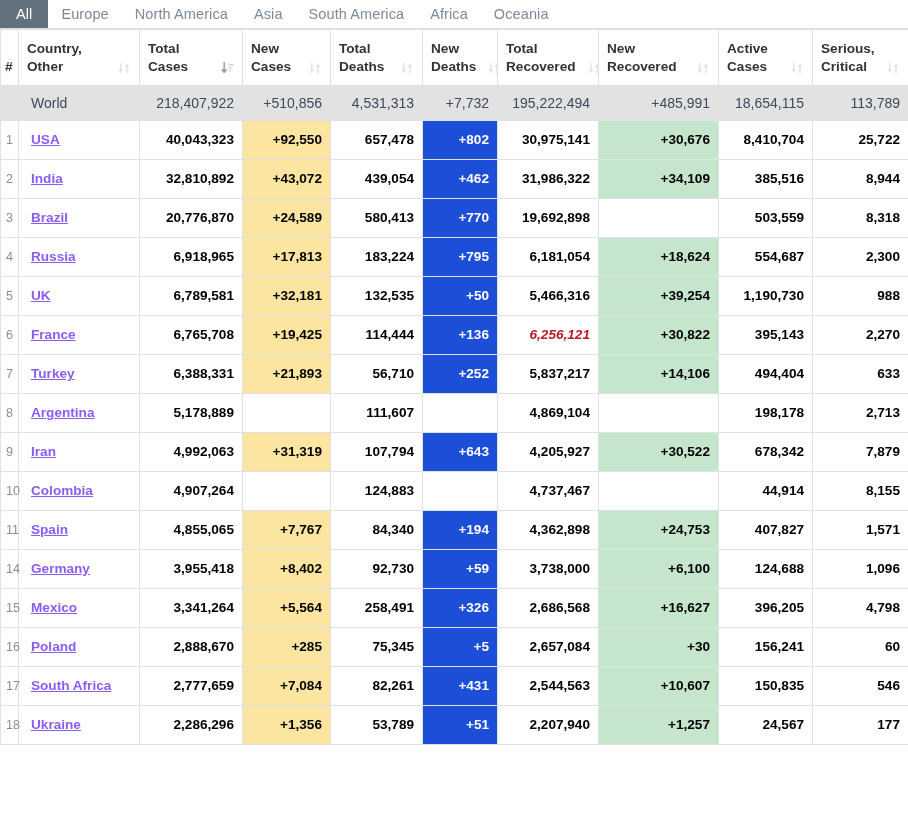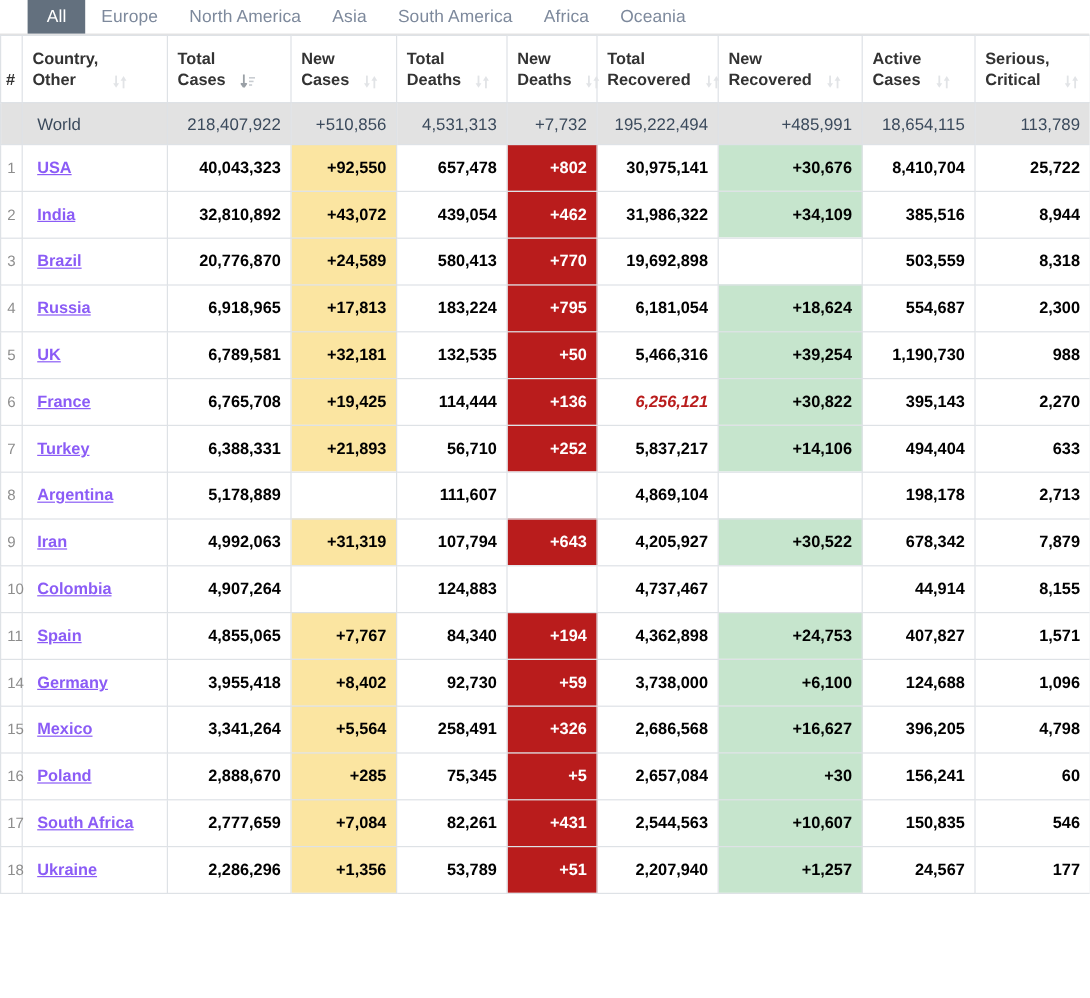--- a/index.html
+++ b/index.html
@@ -17,21 +17,20 @@
   }
 
   
   .tabs {
     height: 29px;
     display: flex;
     align-items: stretch;
     border-bottom: 1px solid #dddddd;
     background: #ffffff;
     box-sizing: border-box;
-    padding-left: 23px;
   }
   .tab {
     display: flex;
     align-items: center;
     justify-content: center;
     font-size: 14.5px;
     color: #7d899c;
     padding: 0 13px;
     cursor: pointer;
     white-space: nowrap;
@@ -70,20 +69,21 @@
   }
   thead th.numhead {
     text-align: left;
     padding-left: 4px;
     padding-right: 2px;
     font-weight: bold;
   }
   .hdr-wrap {
     display: flex;
     align-items: flex-end;
+    justify-content: space-between;
     gap: 12px;
   }
   .hdr-label { display: block; }
   .sort-ico {
     flex: 0 0 auto;
     width: 13px;
     height: 15px;
     position: relative;
     opacity: 1;
   }
@@ -128,21 +128,21 @@
     padding-top: 6px;
     padding-bottom: 6px;
   }
   tr.worldrow td.country {
     padding-left: 12px;
     text-align: left;
   }
 
   
   td.newcases   { background: #fbe5a1; }
-  td.newdeaths  { background: #b91c1c; color: #ffffff; }
+  td.newdeaths  { background: #1d4ed8; color: #ffffff; }
   td.newrecov   { background: #c6e5cd; }
   td.blank      { background: #ffffff !important; color: transparent; }
   td.ital {
     font-style: italic;
     font-weight: bold;
     color: #b91c1c;
   }
 </style>
 </head>
 <body>

